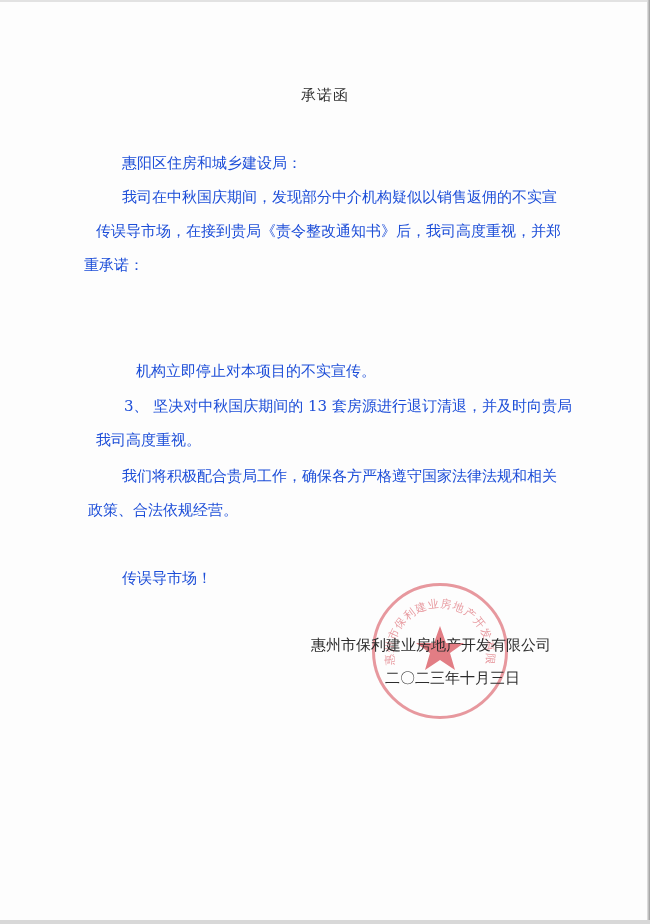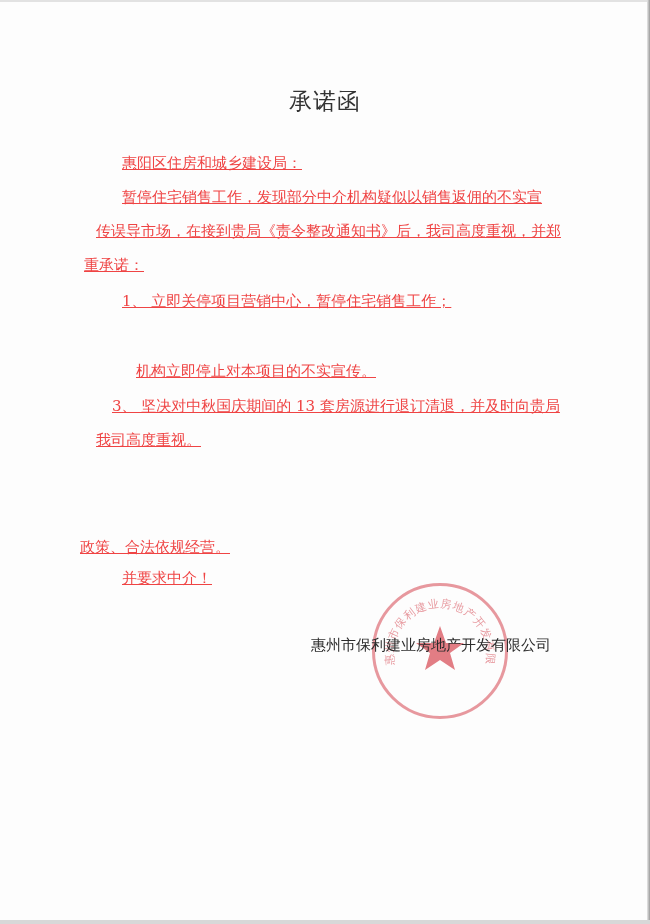--- a/index.html
+++ b/index.html
@@ -8,25 +8,25 @@
       background: #fdfdfd;
       font-family: "DejaVu Serif", "Liberation Serif", serif;
       color: #2a2a2a;
     }
     .page { position: absolute; left: 0; top: 0; width: 650px; height: 924px; background: #fdfdfd; }
     .top-edge { position: absolute; left: 0; top: 0; width: 650px; height: 2px; background: #e2e2e2; }
     .right-edge { position: absolute; right: 0; top: 0; width: 3px; height: 924px; background: linear-gradient(to right, #e8e8e8, #9a9a9a); }
     .bottom-edge { position: absolute; left: 0; bottom: 0; width: 650px; height: 4px; background: #d8d8d8; }
     .title {
       position: absolute; left: 0; top: 86px; width: 650px; text-align: center;
-      font-size: 23px; letter-spacing: 1px; color: #333;
+      font-size: 15px; letter-spacing: 1px; color: #333;
       font-family: "DejaVu Sans", "Liberation Sans", sans-serif;
     }
     .line {
-      position: absolute; font-size: 15px; line-height: 20px; white-space: nowrap; color: #ef4444; text-decoration: underline;
+      position: absolute; font-size: 15px; line-height: 20px; white-space: nowrap; color: #1d4ed8;
     }
     .sig {
       position: absolute; font-size: 15px; line-height: 20px; white-space: nowrap; color: #2c2c2c;
       font-family: "DejaVu Sans", "Liberation Sans", sans-serif; z-index: 3;
     }
     .stamp {
       position: absolute; left: 372px; top: 583px; width: 136px; height: 136px;
       border: 3px solid rgba(214, 70, 80, 0.55); border-radius: 50%; z-index: 2;
       box-sizing: border-box;
     }
@@ -37,41 +37,42 @@
 
 <div class="page">
   <div class="top-edge"></div>
   <div class="right-edge"></div>
   <div class="bottom-edge"></div>
 
   <div class="title">承诺函</div>
 
   <div class="line" style="left:122px; top:153px;">惠阳区住房和城乡建设局：</div>
 
-  <div class="line" style="left:122px; top:187px;">暂停住宅销售工作，发现部分中介机构疑似以销售返佣的不实宣</div>
+  <div class="line" style="left:122px; top:187px;">我司在中秋国庆期间，发现部分中介机构疑似以销售返佣的不实宣</div>
   <div class="line" style="left:96px; top:221px;">传误导市场，在接到贵局《责令整改通知书》后，我司高度重视，并郑</div>
   <div class="line" style="left:84px; top:255px;">重承诺：</div>
 
-  <div class="line" style="left:122px; top:291px;">1、  立即关停项目营销中心，暂停住宅销售工作；</div>
 
   <div class="line" style="left:96px; top:361px;margin-left:40px;">机构立即停止对本项目的不实宣传。</div>
 
-  <div class="line" style="left:112px; top:396px;">3、 坚决对中秋国庆期间的 13 套房源进行退订清退，并及时向贵局</div>
+  <div class="line" style="left:124px; top:396px;">3、 坚决对中秋国庆期间的 13 套房源进行退订清退，并及时向贵局</div>
   <div class="line" style="left:96px; top:430px;">我司高度重视。</div>
 
-  <div class="line" style="left:80px; top:500px;margin-top:37px;">政策、合法依规经营。</div>
+  <div class="line" style="left:122px; top:466px;">我们将积极配合贵局工作，确保各方严格遵守国家法律法规和相关</div>
+  <div class="line" style="left:88px; top:500px;">政策、合法依规经营。</div>
 
-  <div class="line" style="left:122px; top:568px;">并要求中介！</div>
+  <div class="line" style="left:122px; top:568px;">传误导市场！</div>
 
   <div class="stamp">
     <svg width="130" height="130" viewBox="0 0 130 130">
       <defs>
         <path id="sealArc" d="M 20 82 A 47 47 0 1 1 110 82" fill="none"></path>
       </defs>
       <text font-size="11" fill="rgba(214,70,80,0.55)" font-family="DejaVu Sans, sans-serif" letter-spacing="1">
         <textPath href="#sealArc" startOffset="2%">惠州市保利建业房地产开发有限公司</textPath>
       </text>
       <polygon points="65,40 71,57 89,57 75,67 80,84 65,74 50,84 55,67 41,57 59,57" fill="rgba(214,70,80,0.7)"></polygon>
     </svg>
   </div>
 
   <div class="sig" style="left:311px; top:635px;">惠州市保利建业房地产开发有限公司</div>
+  <div class="sig" style="left:385px; top:668px;">二〇二三年十月三日</div>
 </div>
 
 </body></html>

